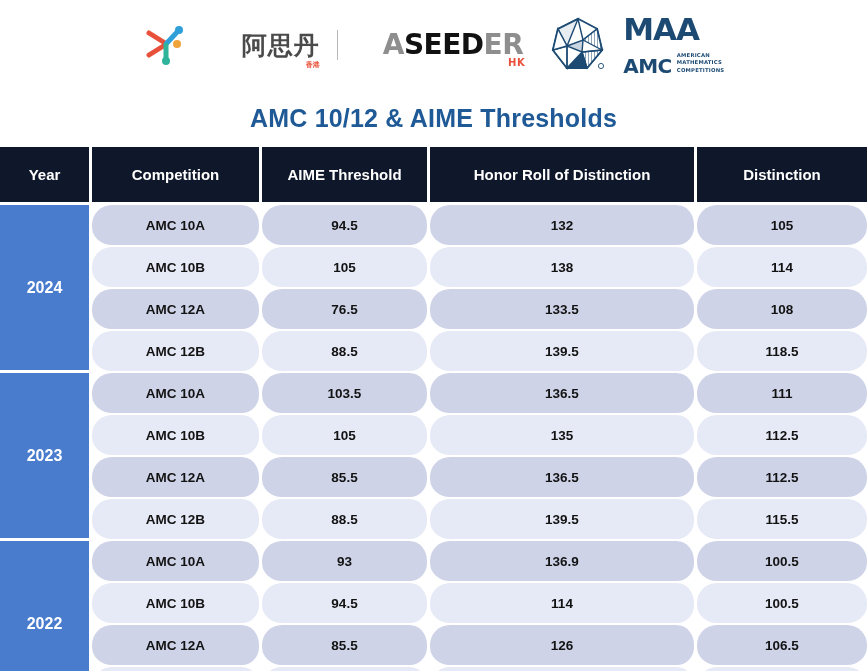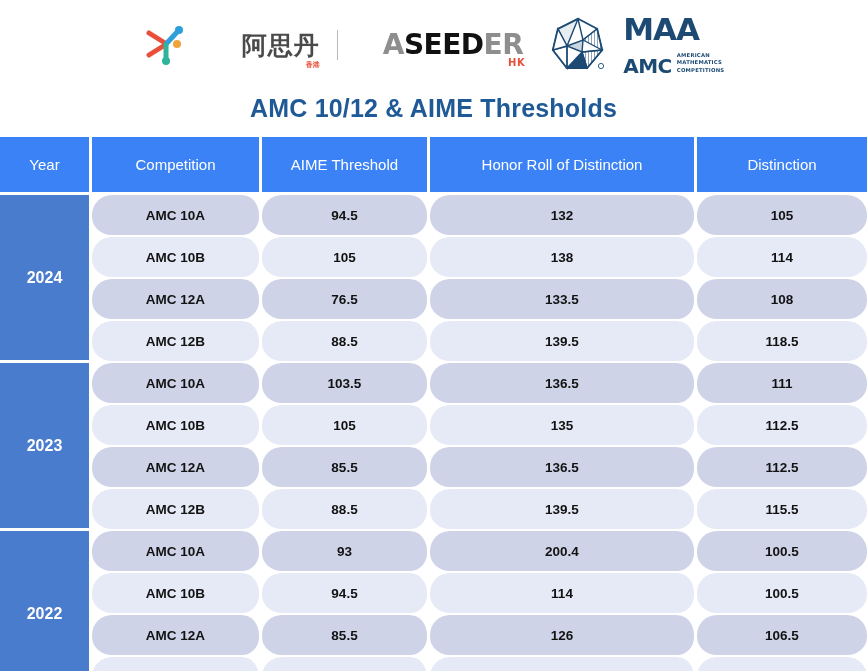--- a/index.html
+++ b/index.html
@@ -120,42 +120,42 @@
   }
 
   
   .page-title {
     text-align: center;
     font-family: "Liberation Sans", sans-serif;
     font-size: 25px;
     font-weight: 700;
     color: #1f5a96;
     letter-spacing: 0.2px;
-    margin-top: 4px;
+    margin-top: 14px;
     margin-bottom: 14px;
   }
 
   
   table.thresholds {
     width: 867px;
     border-collapse: separate;
     border-spacing: 0;
     table-layout: fixed;
   }
   table.thresholds th,
   table.thresholds td {
     padding: 0;
     text-align: center;
     vertical-align: middle;
   }
   thead th {
-    background: #3b82f6;
+    background: #0f172a;
     color: #ffffff;
     font-size: 15px;
-    font-weight: 400;
+    font-weight: 700;
     height: 55px;
     border-right: 3px solid #ffffff;
     border-bottom: 3px solid #ffffff;
   }
   thead th:last-child { border-right: none; }
 
   td.year-cell {
     background: #4a7ccd;
     color: #ffffff;
     font-size: 16px;
@@ -318,21 +318,21 @@
       <tr class="shade-b">
         <td class="data-cell">AMC 12B</td>
         <td class="data-cell">88.5</td>
         <td class="data-cell">139.5</td>
         <td class="data-cell">115.5</td>
       </tr>
       <tr class="shade-a">
         <td class="year-cell" rowspan="4">2022</td>
         <td class="data-cell">AMC 10A</td>
         <td class="data-cell">93</td>
-        <td class="data-cell">200.4</td>
+        <td class="data-cell">136.9</td>
         <td class="data-cell">100.5</td>
       </tr>
       <tr class="shade-b">
         <td class="data-cell">AMC 10B</td>
         <td class="data-cell">94.5</td>
         <td class="data-cell">114</td>
         <td class="data-cell">100.5</td>
       </tr>
       <tr class="shade-a">
         <td class="data-cell">AMC 12A</td>

